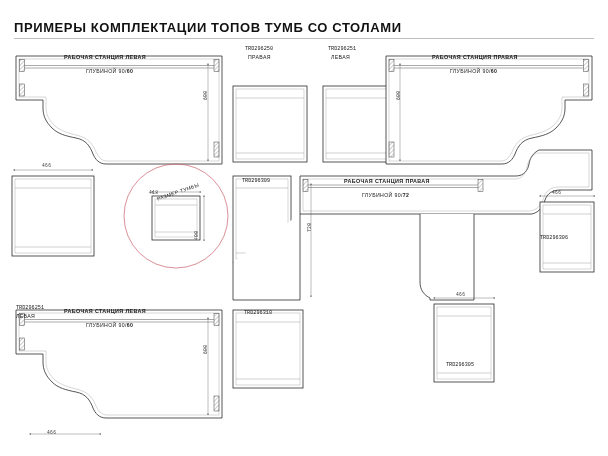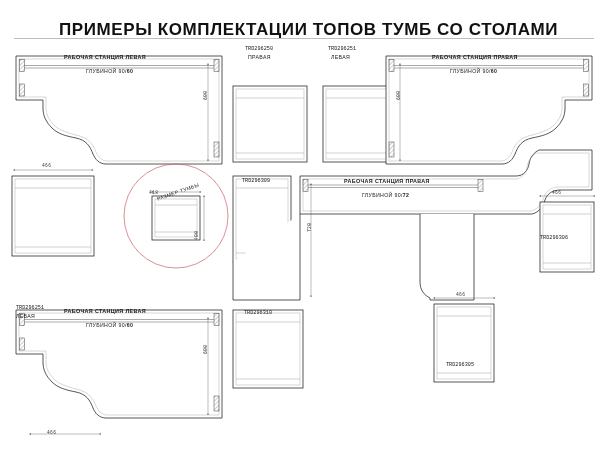--- a/index.html
+++ b/index.html
@@ -17,26 +17,25 @@
   #root {
     position: relative;
     width: 608px;
     height: 456px;
     background: #ffffff;
   }
   #title {
     position: absolute;
     left: 14px;
     top: 20px;
-    font-size: 17px;
+    font-size: 13px;
     font-weight: bold;
     letter-spacing: 0.6px;
     color: #111;
     white-space: nowrap;
-    margin-left: 45px;
   }
   #title-rule {
     position: absolute;
     left: 14px;
     top: 38px;
     width: 580px;
     height: 1px;
     background: #bdbdbd;
   }
   #canvas {

